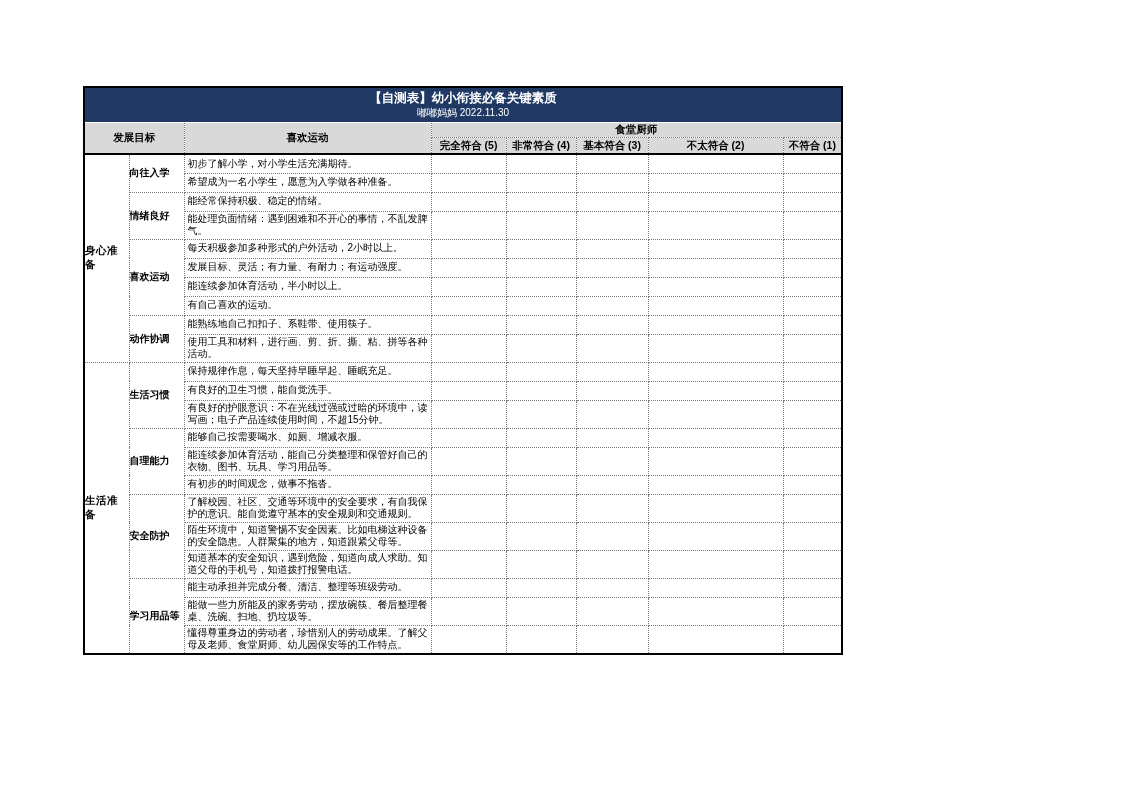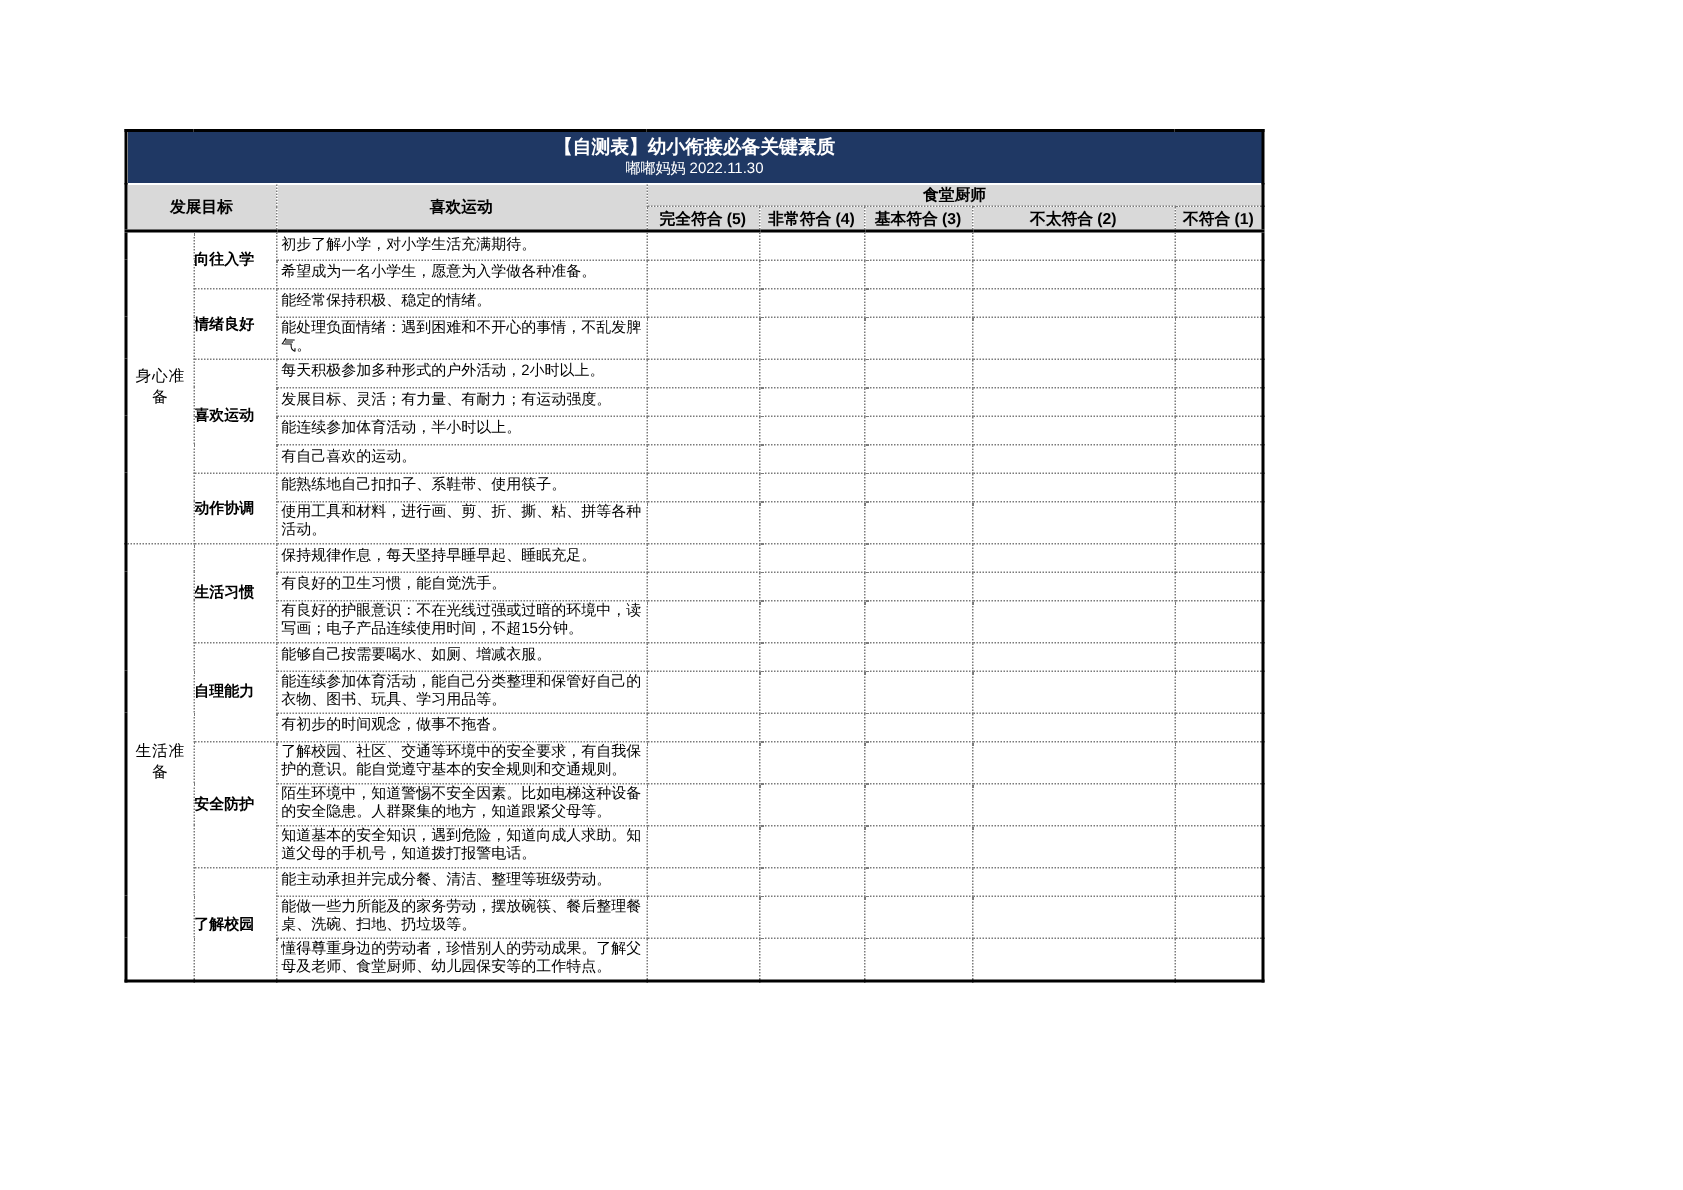--- a/index.html
+++ b/index.html
@@ -16,21 +16,21 @@
   
   td.title-cell { border:1px solid transparent; text-align:center; padding:2px 0 3px 0; }
   .title-line  { font-size:12.5px; font-weight:bold; line-height:16px; }
   .subtitle-line { font-size:10px; line-height:13px; }
   
   td.hdr { background:#D9D9D9; font-weight:bold; text-align:center; font-size:10.5px; }
   tr.hdr-row-1 td { height:14px; }
   tr.hdr-row-2 td { height:15px; }
   tr.body-first td { border-top:2px solid #000000; }
   
-  td.group-cell { font-weight:normal; text-align:center; font-size:10.5px; letter-spacing:0.5px; }
+  td.group-cell { font-weight:bold; font-size:10.5px; letter-spacing:0.5px; }
   td.cat-cell   { font-weight:bold; text-align:left; font-size:10px; }
   td.beh-cell   { font-size:10px; line-height:12.5px; padding:1px 3px; text-align:left; }
   tr.s { height:19px; }
   tr.d { height:28px; }
 </style>
 </head>
 <body>
 
 <div class="sheet">
 <table class="grid">
@@ -222,21 +222,21 @@
   </tr>
   <tr class="d">
     <td class="beh-cell">知道基本的安全知识，遇到危险，知道向成人求助。知道父母的手机号，知道拨打报警电话。</td>
     <td></td>
           <td></td>
           <td></td>
           <td></td>
           <td></td>
   </tr>
   <tr class="s">
-    <td class="cat-cell" rowspan="3">了解校园</td>
+    <td class="cat-cell" rowspan="3">学习用品等</td>
     <td class="beh-cell">能主动承担并完成分餐、清洁、整理等班级劳动。</td>
     <td></td>
           <td></td>
           <td></td>
           <td></td>
           <td></td>
   </tr>
   <tr class="d">
     <td class="beh-cell">能做一些力所能及的家务劳动，摆放碗筷、餐后整理餐桌、洗碗、扫地、扔垃圾等。</td>
     <td></td>

